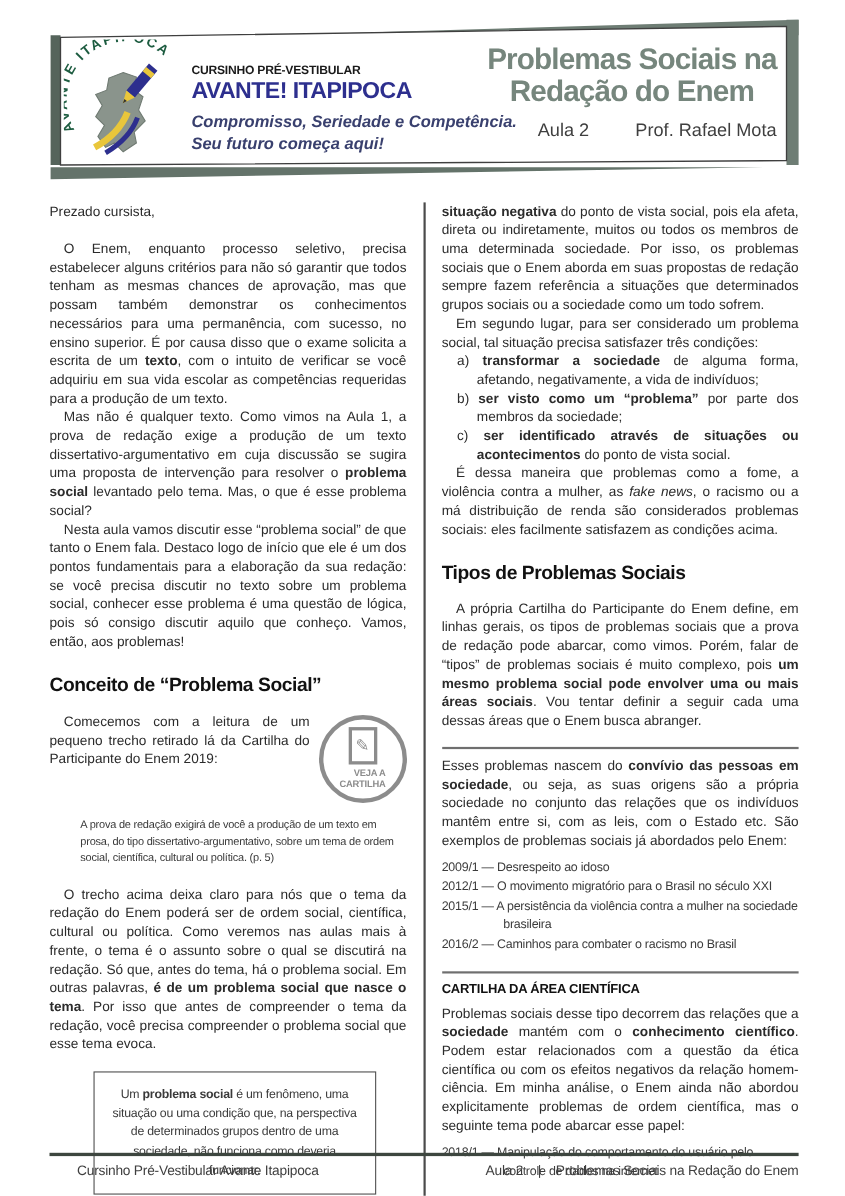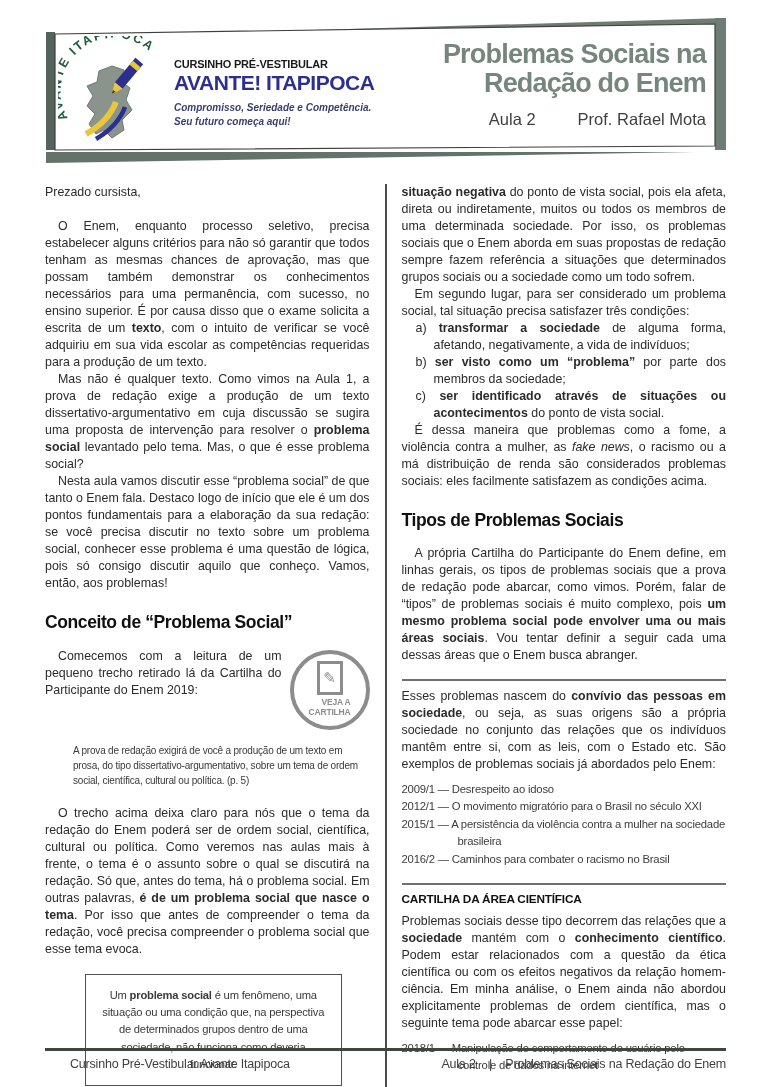--- a/index.html
+++ b/index.html
@@ -8,23 +8,23 @@
   .page { position:relative; width:768px; height:1087px; background:#fff; }
 
   
   .header { position:relative; height:176px; }
   .header-frame { position:absolute; top:0; left:0; }
   .header-content { position:absolute; top:34px; left:58px; right:56px; height:112px; }
   .brand { position:absolute; left:0; top:2px; display:flex; align-items:flex-start; }
   .brand-text { margin-left:4px; margin-top:22px; }
   .brand-line1 { font-size:11px; font-weight:bold; letter-spacing:-0.2px; color:#1a1a1a; }
   .brand-line2 { font-size:21px; font-weight:bold; letter-spacing:-0.5px; color:#2d2f8e; margin-top:1px; }
-  .brand-tagline { font-size:10px; font-style:italic; font-weight:bold; color:#39406e; margin-top:6px; line-height:1.35; }
+  .brand-tagline { font-size:15px; font-style:italic; font-weight:bold; color:#39406e; margin-top:6px; line-height:1.35; }
   .head-title { position:absolute; right:6px; top:6px; text-align:right; }
-  .head-title-line { font-size:27px; font-weight:bold; letter-spacing:-0.8px; color:#76867d; line-height:1.08; }
+  .head-title-line { font-size:27px; font-weight:bold; letter-spacing:-0.8px; color:#76867d; line-height:1.08;text-align:center; }
   .head-sub { margin-top:12px; font-size:16.5px; color:#3f3f3f; }
   .head-sub .gap { display:inline-block; width:42px; }
 
   
   .content { display:flex; padding:0 42px 0 45px; margin-top:8px; }
   .col { flex:1 1 0; min-width:0; }
   .col-left { padding-right:15px; }
   .col-divider { width:2px; background:#4a4a4a; flex:0 0 2px; }
   .col-right { padding-left:15px; }
 

